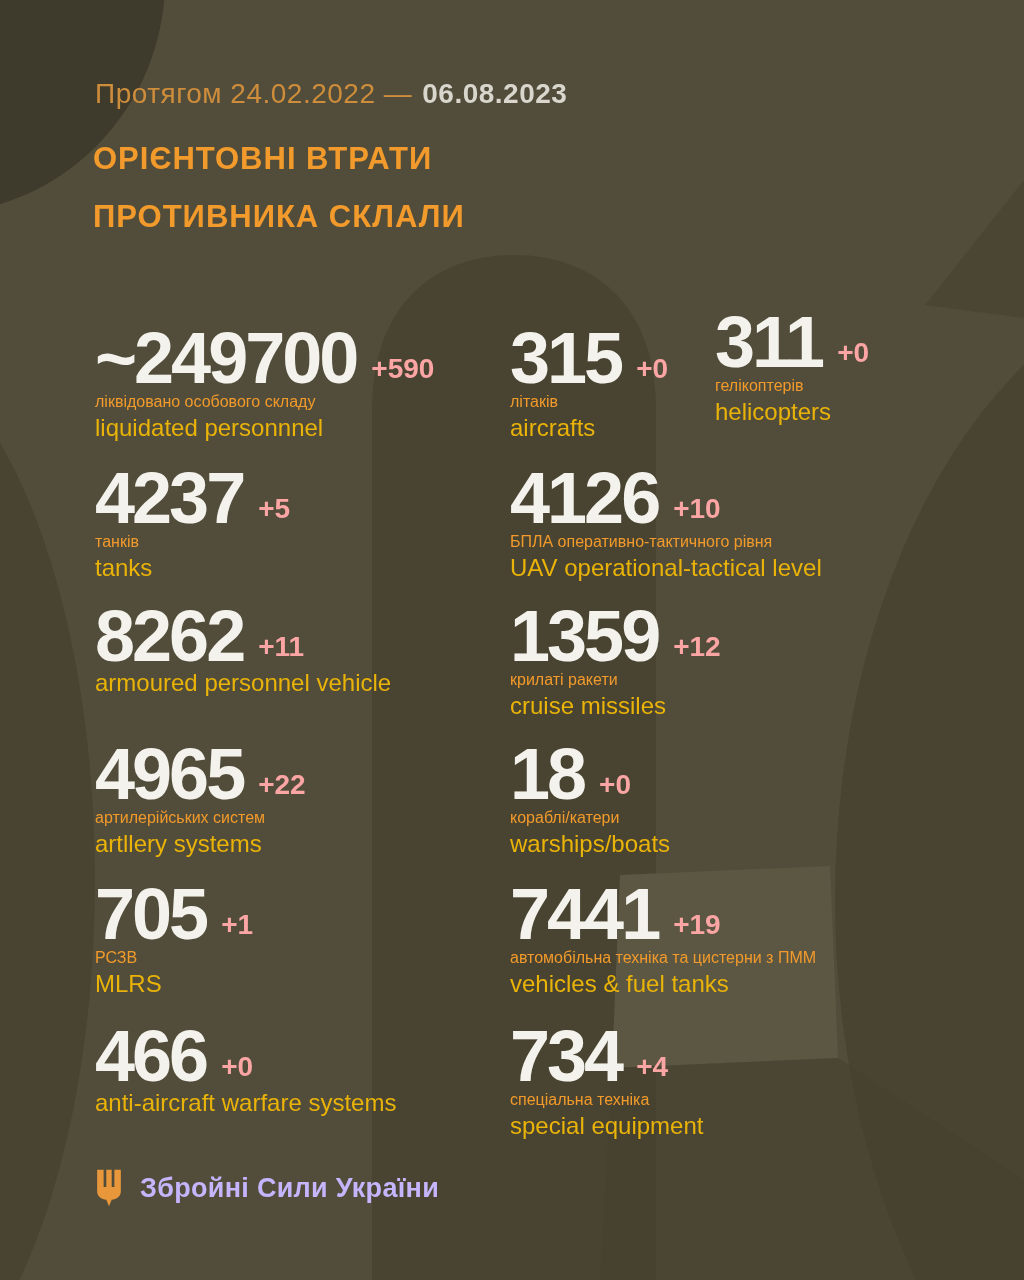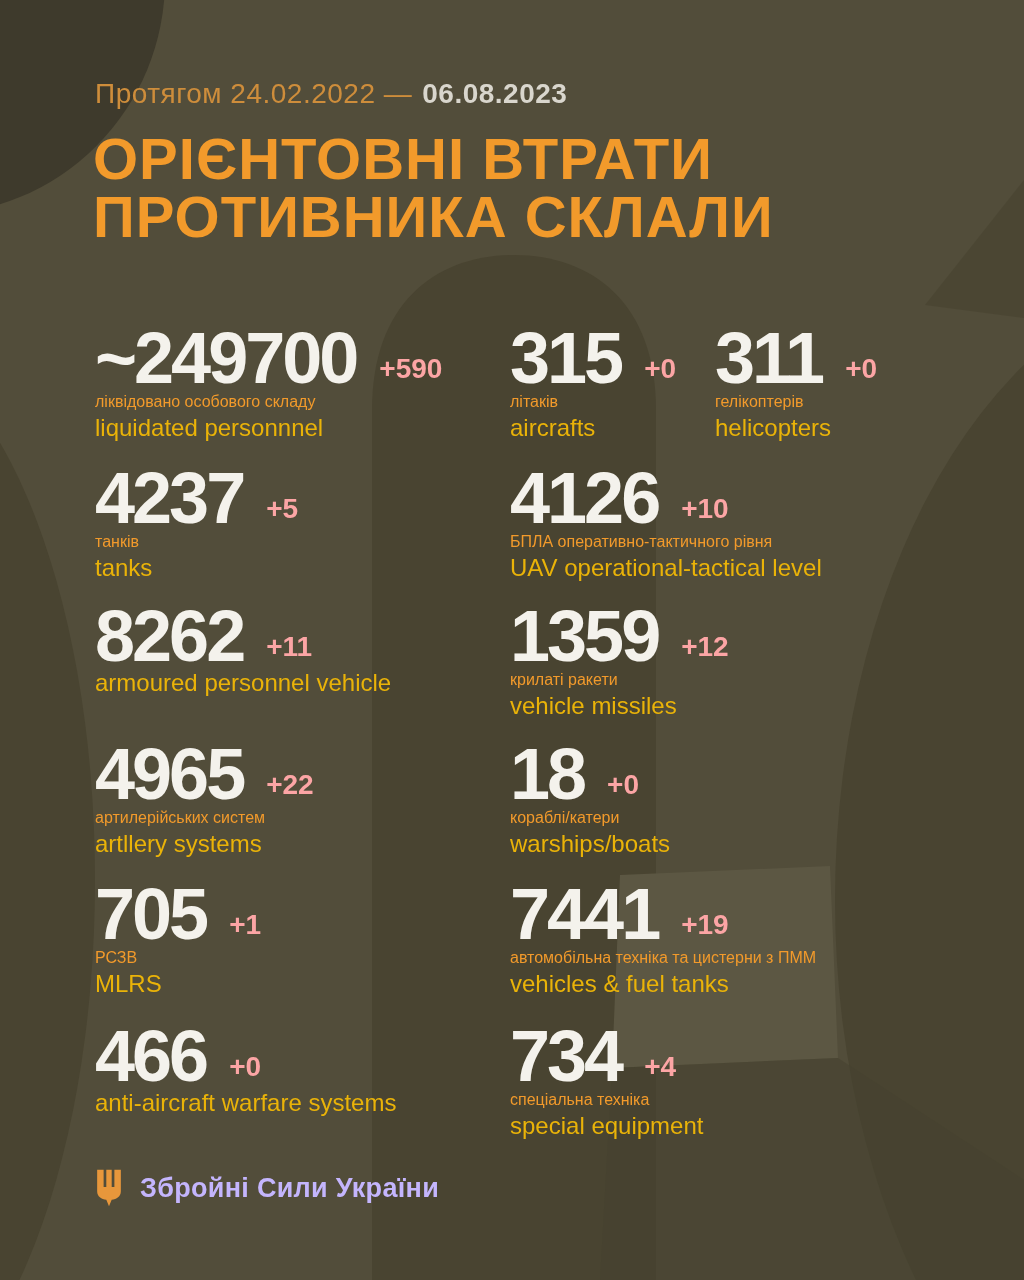--- a/index.html
+++ b/index.html
@@ -10,24 +10,24 @@
     -webkit-font-smoothing:antialiased;
   }
   .bg{position:absolute;inset:0;z-index:0;}
   .layer{position:absolute;inset:0;z-index:1;}
 
   .header{position:absolute;left:95px;top:78px;font-size:28px;letter-spacing:.5px;white-space:nowrap;}
   .header .period{color:#CE8D3B;font-weight:400;}
   .header .date{color:#D9D6CD;font-weight:700;margin-left:10px;}
 
   .title{position:absolute;left:93px;top:130px;
-    color:#F29A2B;font-weight:700;font-size:58px;line-height:58px;letter-spacing:1px;white-space:nowrap;}
+    color:#F29A2B;font-weight:700;font-size:31px;line-height:58px;letter-spacing:1px;white-space:nowrap;}
 
   .stat{position:absolute;white-space:nowrap;}
-  .stat .row{display:flex;align-items:flex-end;gap:23px;}
+  .stat .row{display:flex;align-items:flex-end;gap:15px;}
   .num{font-size:72px;line-height:.84;font-weight:700;color:#F4F2EC;letter-spacing:-3px;}
   .delta{font-size:28px;font-weight:700;color:#fca5a5;line-height:1;padding-bottom:5px;letter-spacing:0;}
   .lua{margin-top:5px;font-size:16px;font-weight:400;color:#F29A2B;line-height:1.12;}
   .len{margin-top:4px;font-size:24px;font-weight:400;color:#eab308;line-height:1.12;}
 
   .footer{position:absolute;left:95px;top:1168px;display:flex;align-items:center;gap:17px;}
   .footer .org{color:#c4b5fd;font-weight:700;font-size:27px;letter-spacing:.3px;}
   .trident{display:block;}
 </style>
 </head>
@@ -67,21 +67,21 @@
         <div class="len">liquidated personnnel</div>
       </div>
       <div class="stat" style="left: 510px; top: 328px;">
         <div class="row">
           <span class="num">315</span>
           <span class="delta">+0</span>
         </div>
         <div class="lua">літаків</div>
         <div class="len">aircrafts</div>
       </div>
-      <div class="stat" style="left: 715px; top: 328px;">
+      <div class="stat" style="left: 715px; top: 312px;">
         <div class="row">
           <span class="num">311</span>
           <span class="delta">+0</span>
         </div>
         <div class="lua">гелікоптерів</div>
         <div class="len">helicopters</div>
       </div>
       <div class="stat" style="left: 95px; top: 468px;">
         <div class="row">
           <span class="num">4237</span>
@@ -104,21 +104,21 @@
           <span class="delta">+11</span>
         </div>
         <div class="len">armoured personnel vehicle</div>
       </div>
       <div class="stat" style="left: 510px; top: 606px;">
         <div class="row">
           <span class="num">1359</span>
           <span class="delta">+12</span>
         </div>
         <div class="lua">крилаті ракети</div>
-        <div class="len">vehicle missiles</div>
+        <div class="len">cruise missiles</div>
       </div>
       <div class="stat" style="left: 95px; top: 744px;">
         <div class="row">
           <span class="num">4965</span>
           <span class="delta">+22</span>
         </div>
         <div class="lua">артилерійських систем</div>
         <div class="len">artllery systems</div>
       </div>
       <div class="stat" style="left: 510px; top: 744px;">

